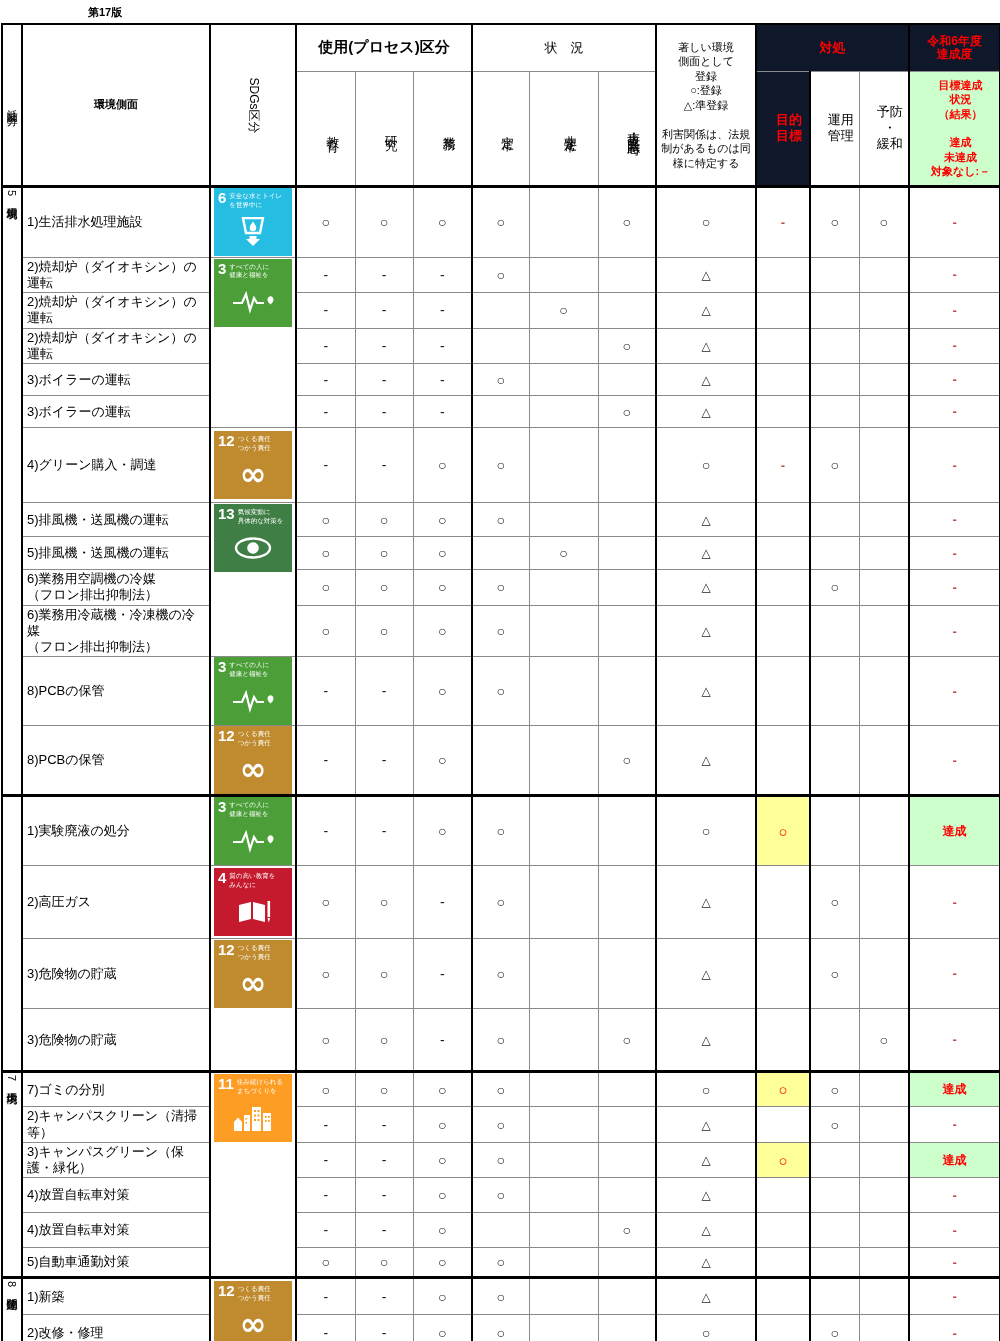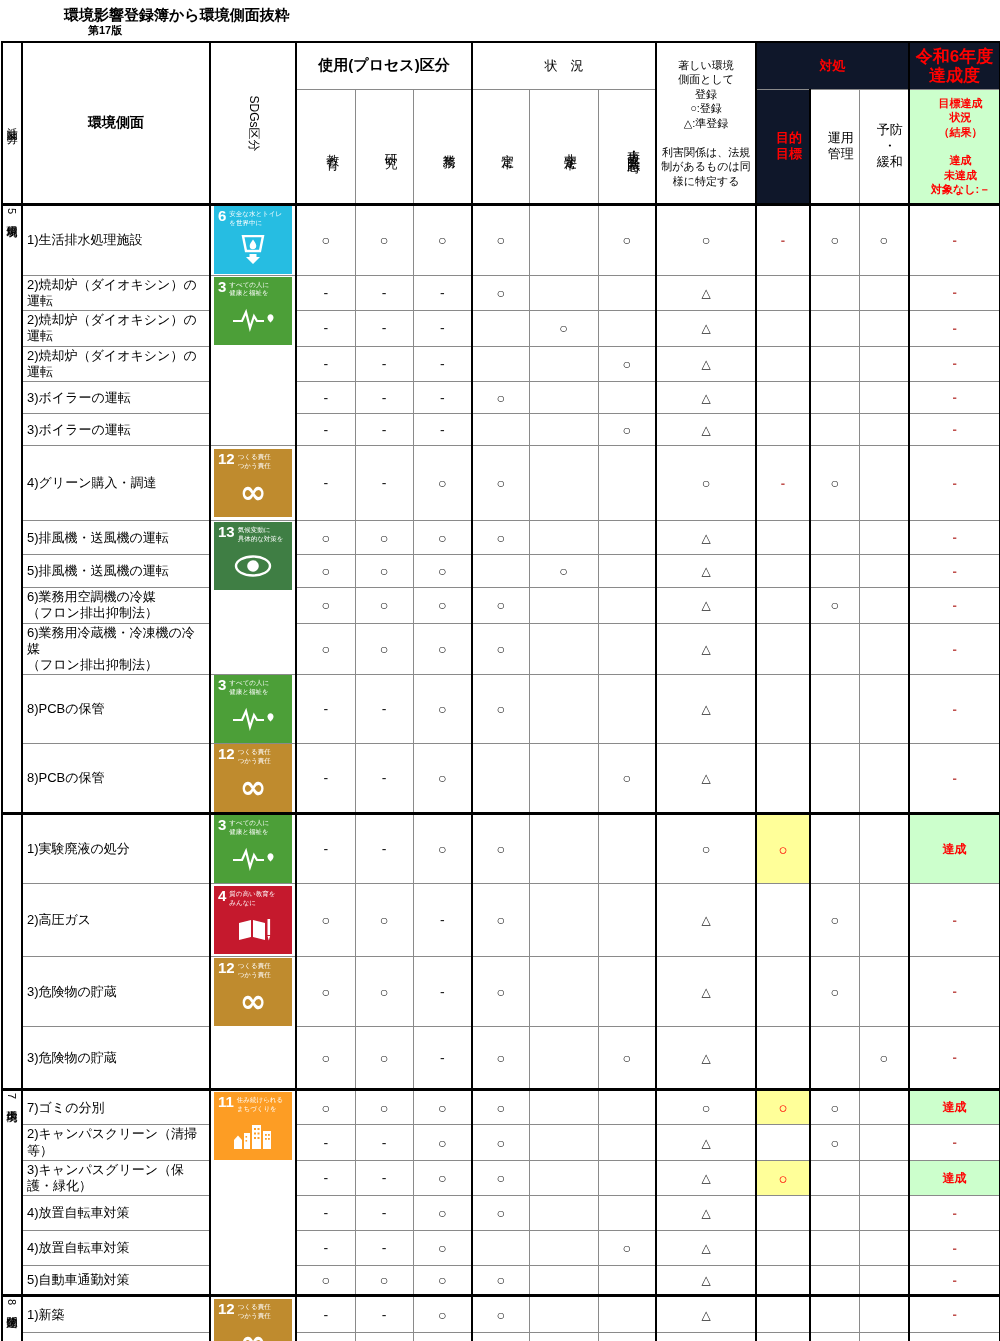--- a/index.html
+++ b/index.html
@@ -14,34 +14,34 @@
   thead th{background:#fff;margin-top:43px;}
   
   .bl2{border-left:2px solid #000 !important;}
   tr.section-start td, tr.section-start th{border-top:3px solid #000 !important;}
   thead tr.h2 th{border-bottom:2px solid #737373;padding-left:12px;}
   
   .vtext{writing-mode:vertical-rl;text-orientation:mixed;margin:0 auto;line-height:1.15;letter-spacing:1px;}
   .vtext-top{writing-mode:vertical-rl;text-orientation:mixed;margin:2px auto 0 auto;line-height:1.1;letter-spacing:0px;font-size:11px;}
   th.activity-h{width:20px;}
   th.activity-h .vtext{font-size:11px;}
-  th.aspect-h{font-size:14px;font-weight:bold;}
+  th.aspect-h{font-size:11px;font-weight:bold;}
   th.sdg-h .rot90{transform:rotate(90deg);white-space:nowrap;font-size:12px;display:inline-block;}
   th.sdg-h{text-align:center;vertical-align:middle;}
   th.usage-h{font-size:15px;font-weight:bold;}
   th.status-h{font-size:13px;}
   th.vcol{vertical-align:middle;text-align:center;font-size:13px;}
   th.vcol .vtext{letter-spacing:2px;}
   th.significant-h{font-size:11px;line-height:1.32;white-space:pre-line;text-align:center;vertical-align:middle;}
   .yellow{background:#0f172a;}
   .green{background:#ccffcc;}
   .redtxt{color:#ff0000;}
   th.taisho-h{font-size:13px;font-weight:bold;}
   th.sub2{font-size:13px;line-height:1.25;white-space:pre-line;text-align:center;vertical-align:middle;}
-  th.reiwa-h{font-size:17px;font-weight:bold;line-height:1.12;white-space:pre-line;}
+  th.reiwa-h{font-size:12px;font-weight:bold;line-height:1.12;white-space:pre-line;}
   th.result-h{font-size:11px;font-weight:bold;line-height:1.3;white-space:pre-line;vertical-align:middle;}
   
   td.activity{vertical-align:top;text-align:center;background:#fff;}
   td.aspect{font-size:13px;line-height:1.25;padding:1px 2px 1px 4px;text-align:left;vertical-align:middle;white-space:pre-line;}
   td.mark{text-align:center;vertical-align:middle;font-size:14px;color:#222;}
   td.mark.tri{font-size:12px;}
   td.red-dash{color:#c0504d;font-weight:bold;font-size:13px;}
   td.red-circle{color:#ff0000;font-size:15px;}
   td.red-bold{color:#ff0000;font-weight:bold;font-size:12px;}
   td.hl-yellow{background:#ffff99;border-left:2px solid #000;border-right:2px solid #000;}
@@ -54,21 +54,20 @@
   .sdg-head{display:flex;gap:3px;align-items:flex-start;}
   .sdg-num{font-size:15px;font-weight:bold;color:#fff;line-height:0.95;}
   .sdg-label{font-size:6.5px;color:#fff;line-height:1.3;white-space:pre-line;padding-top:1px;}
   .sdg-glyph{flex:1;display:flex;align-items:center;justify-content:center;}
 </style>
 </head>
 <body>
 
 <div class="page">
   <div class="title-block">
-    <div class="title-line1">環境影響登録簿から環境側面抜粋</div>
     <div class="title-line2">第17版</div>
   </div>
 
   <table class="sheet">
     <colgroup>
       <col style="width:20px">
         <col style="width:188px">
         <col style="width:86px">
       <col style="width:59px">
         <col style="width:58px">

